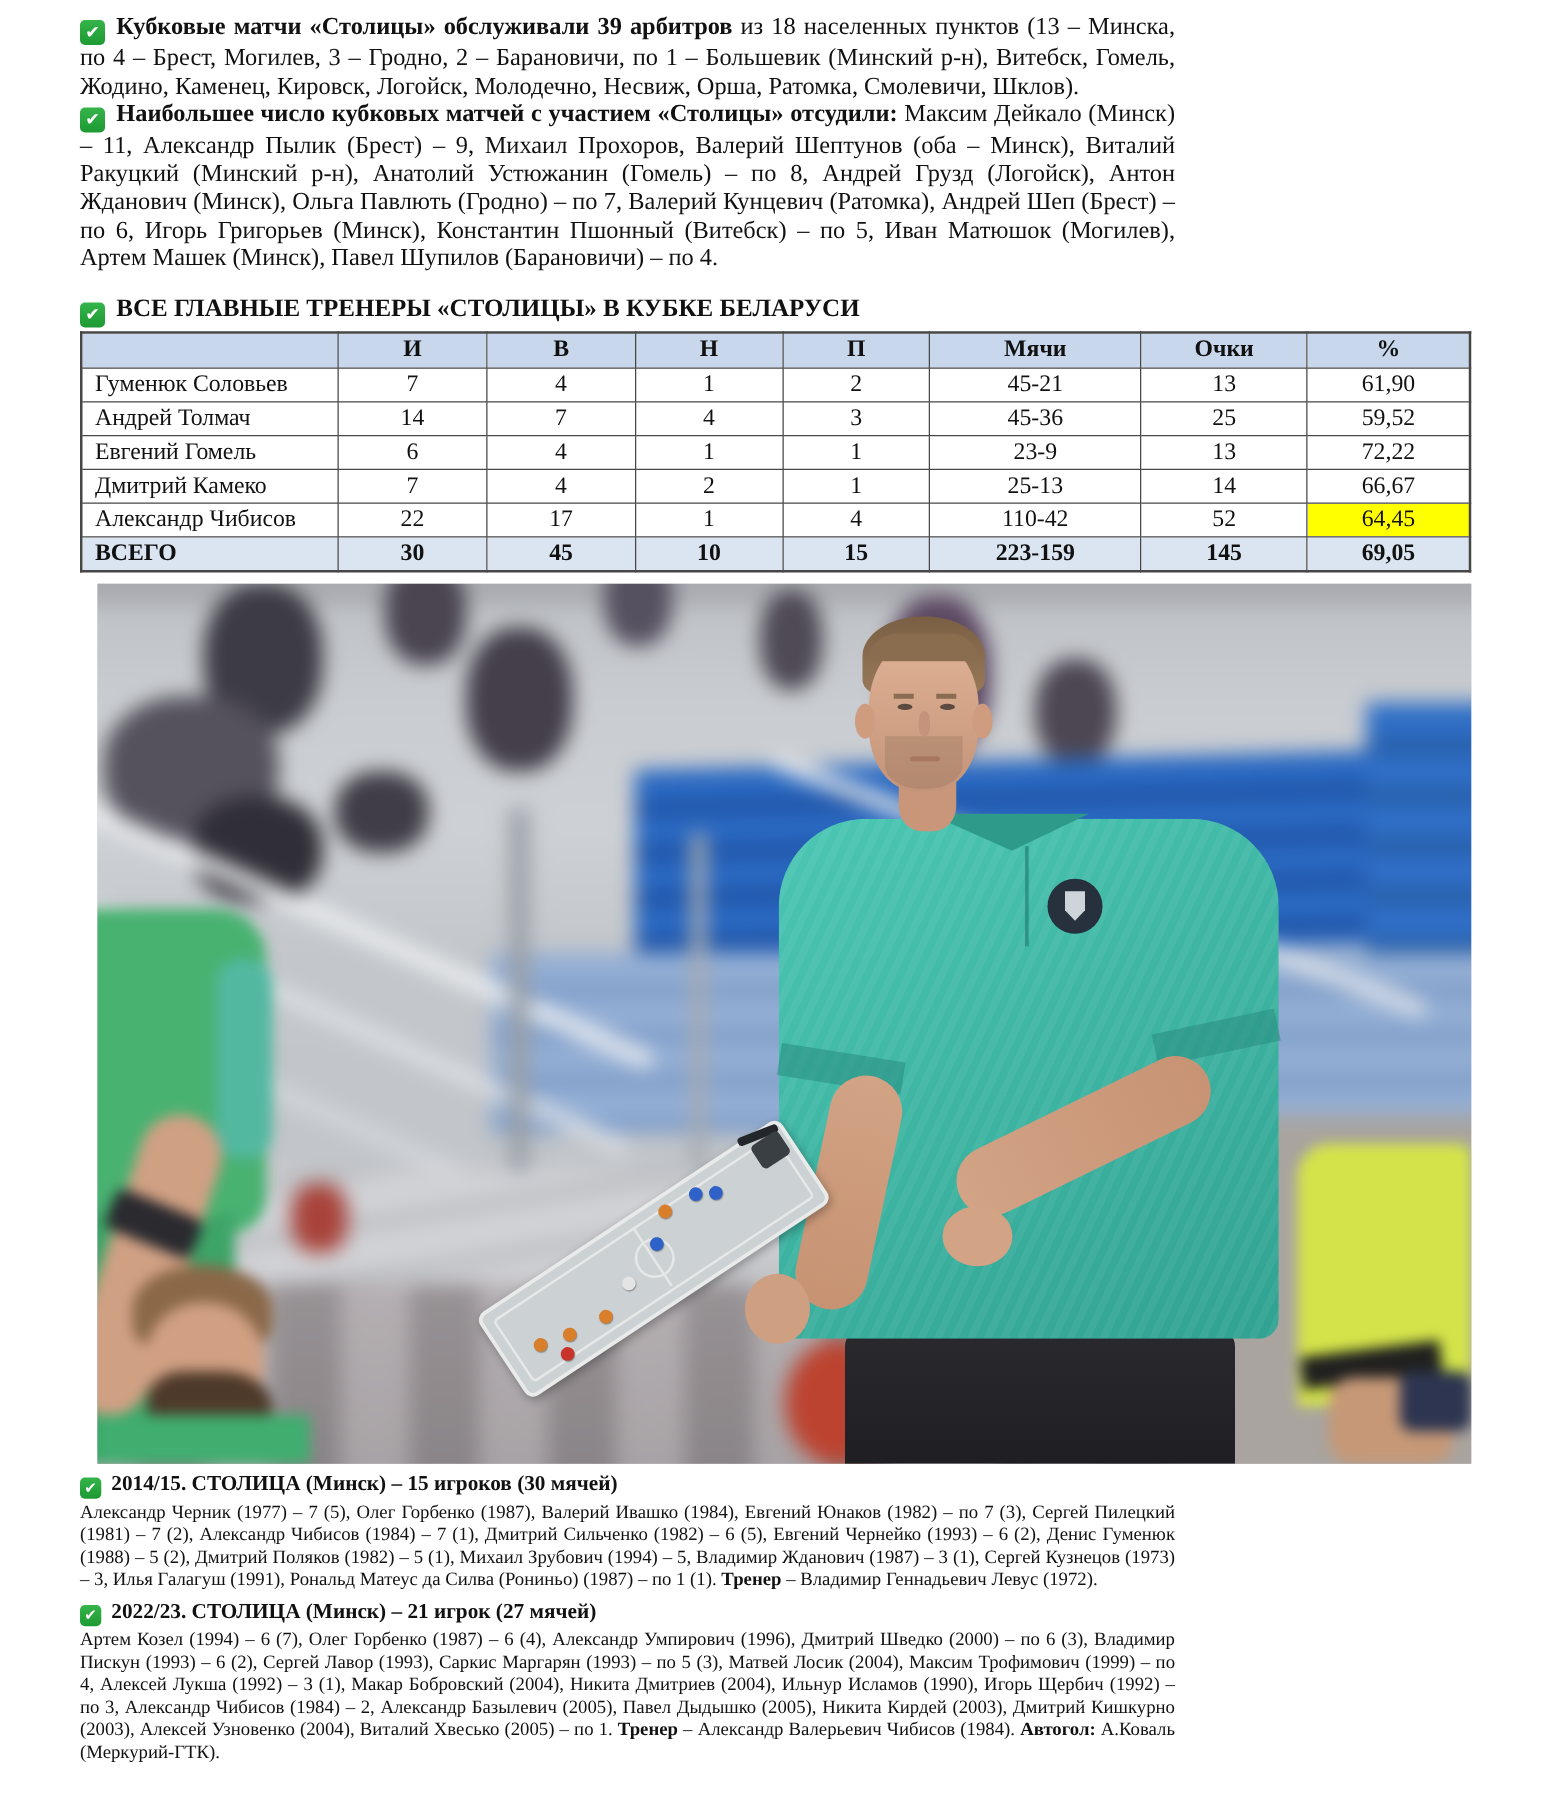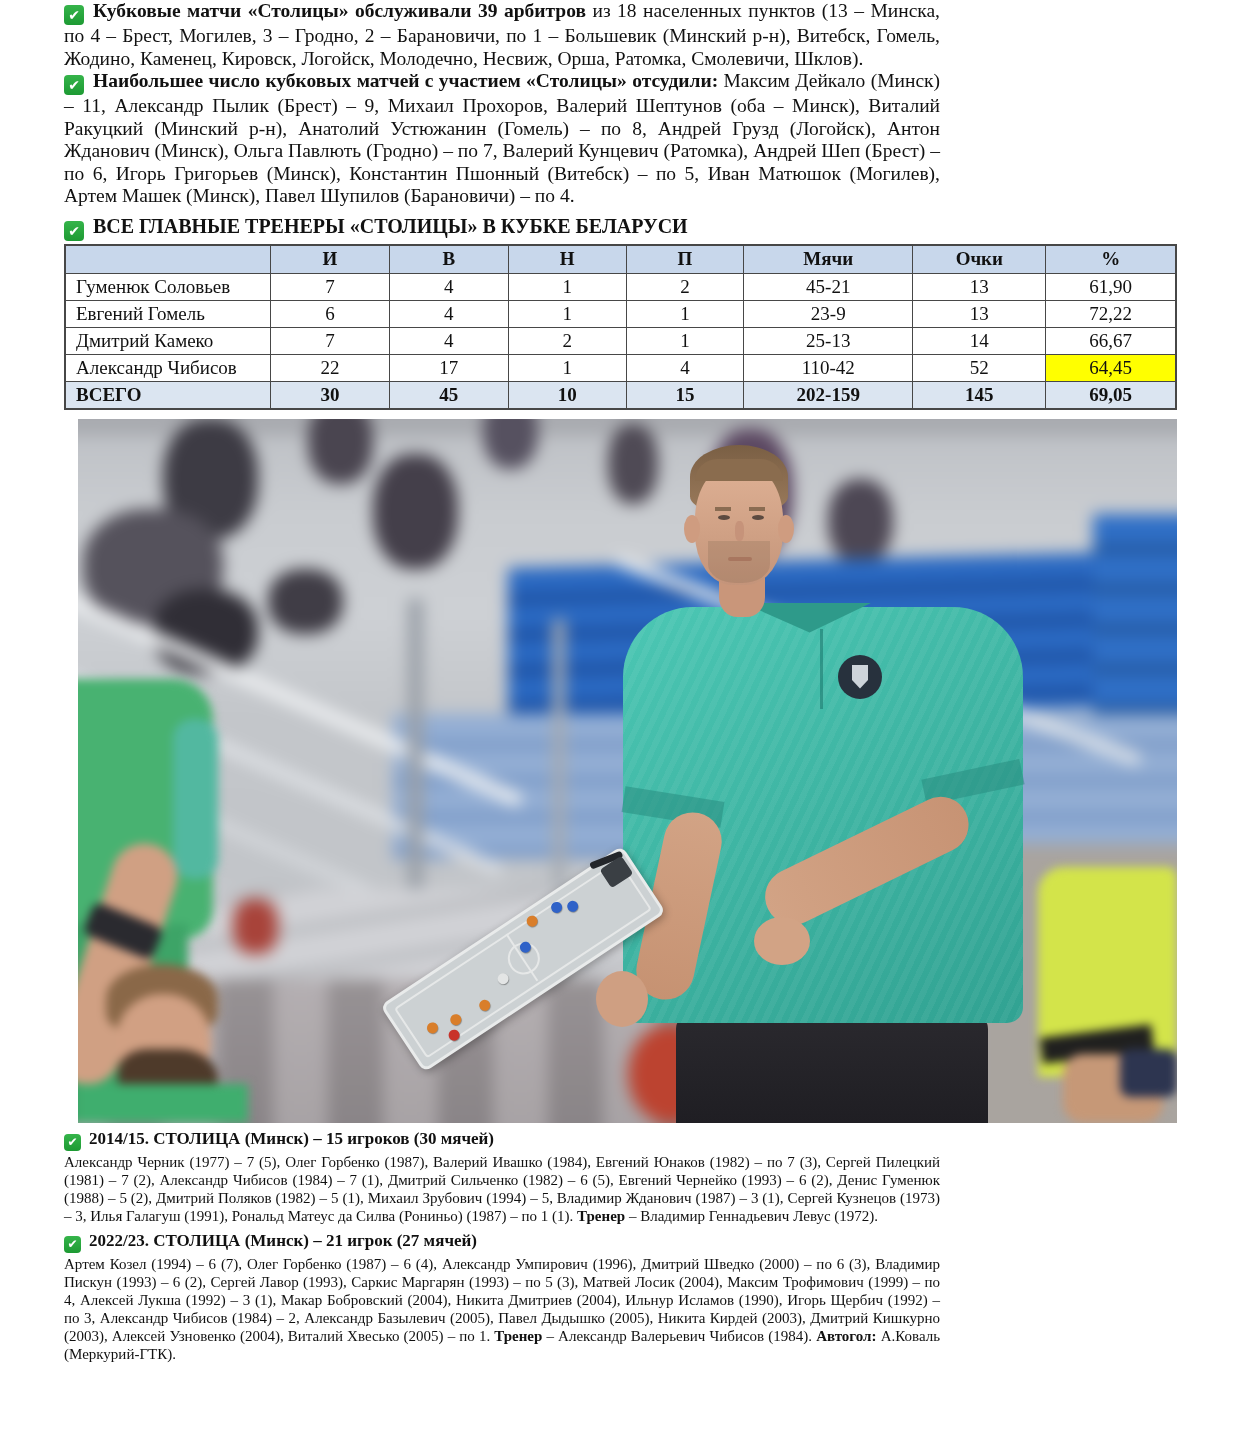--- a/index.html
+++ b/index.html
@@ -1,31 +1,31 @@
 <!DOCTYPE html>
 <html><head>
 <meta charset="utf-8">
 <style>
   html,body{margin:0;padding:0;background:#ffffff;}
   body{width:1241px;height:1455px;overflow:hidden;
        font-family:"Liberation Serif","DejaVu Serif",serif;color:#111;}
-  .page{box-sizing:border-box;width:1004px;height:1455px;padding:0 64px 0 64px;}
+  .page{box-sizing:border-box;width:1004px;height:1455px;padding:11px 64px 0 64px;}
 
   
   .para{margin:0;text-align:justify;}
   .para.top{font-size:19.5px;line-height:22.5px;}
   .para.small{font-size:15px;line-height:18px;}
   .lead{font-weight:bold;}
   .check{display:inline-block;background:linear-gradient(180deg,#35b44a,#1d9a33);
          color:#fff;font-weight:bold;text-align:center;border-radius:4px;
          font-family:"DejaVu Sans",sans-serif;}
   .check.lg{width:20px;height:20px;line-height:20px;font-size:14px;margin-right:9px;vertical-align:-3px;}
   .check.sm{width:17px;height:17px;line-height:17px;font-size:12px;margin-right:8px;vertical-align:-2px;}
   h2,h3{margin:0;font-weight:bold;color:#111;}
-  .section-heading{font-size:20px;line-height:26px;margin-top:5px;}
+  .section-heading{font-size:20px;line-height:26px;margin-top:15px;}
   .purple-heading{font-size:20px;line-height:26px;margin-top:8px;color:#7030a0;}
   .squad-heading{font-size:17px;line-height:23px;margin:4px 0 2px 0;}
 
   
   table.coaches{border-collapse:collapse;table-layout:fixed;width:1113px;margin-top:3px;
                 font-size:19px;}
   table.coaches td,table.coaches th{border:1px solid #474747;padding:0 6px;height:26px;
                 text-align:center;overflow:hidden;white-space:nowrap;}
   table.coaches{border:2px solid #474747;}
   table.coaches thead th{background:#c8d7eb;font-weight:bold;height:27px;}
@@ -82,20 +82,30 @@
         <td class="name">Гуменюк Соловьев</td>
         <td>7</td>
         <td>4</td>
         <td>1</td>
         <td>2</td>
         <td>45-21</td>
         <td>13</td>
         <td>61,90</td>
       </tr>
       <tr>
+        <td class="name">Андрей Толмач</td>
+        <td>14</td>
+        <td>7</td>
+        <td>4</td>
+        <td>3</td>
+        <td>45-36</td>
+        <td>25</td>
+        <td>59,52</td>
+      </tr>
+      <tr>
         <td class="name">Евгений Гомель</td>
         <td>6</td>
         <td>4</td>
         <td>1</td>
         <td>1</td>
         <td>23-9</td>
         <td>13</td>
         <td>72,22</td>
       </tr>
       <tr>
@@ -117,21 +127,21 @@
         <td>110-42</td>
         <td>52</td>
         <td class="hl">64,45</td>
       </tr>
       <tr class="total">
         <td class="name">ВСЕГО</td>
         <td>30</td>
         <td>45</td>
         <td>10</td>
         <td>15</td>
-        <td>202-159</td>
+        <td>223-159</td>
         <td>145</td>
         <td>69,05</td>
       </tr>
     </tbody>
   </table>
 
   <div class="photo" role="img" aria-label="Тренер «Столицы» с тактической доской у кромки площадки">
     <div class="bg">
       <div style="left:0;top:0;width:1149px;height:754px;background:linear-gradient(180deg,#b9bcc1 0,#c9ccd0 120px,#cdd0d4 220px,#c3c6ca 320px,#bfc2c6 100%);"></div>
       <div style="left:0;top:0;width:1149px;height:42px;background:#a9abb0;"></div>

